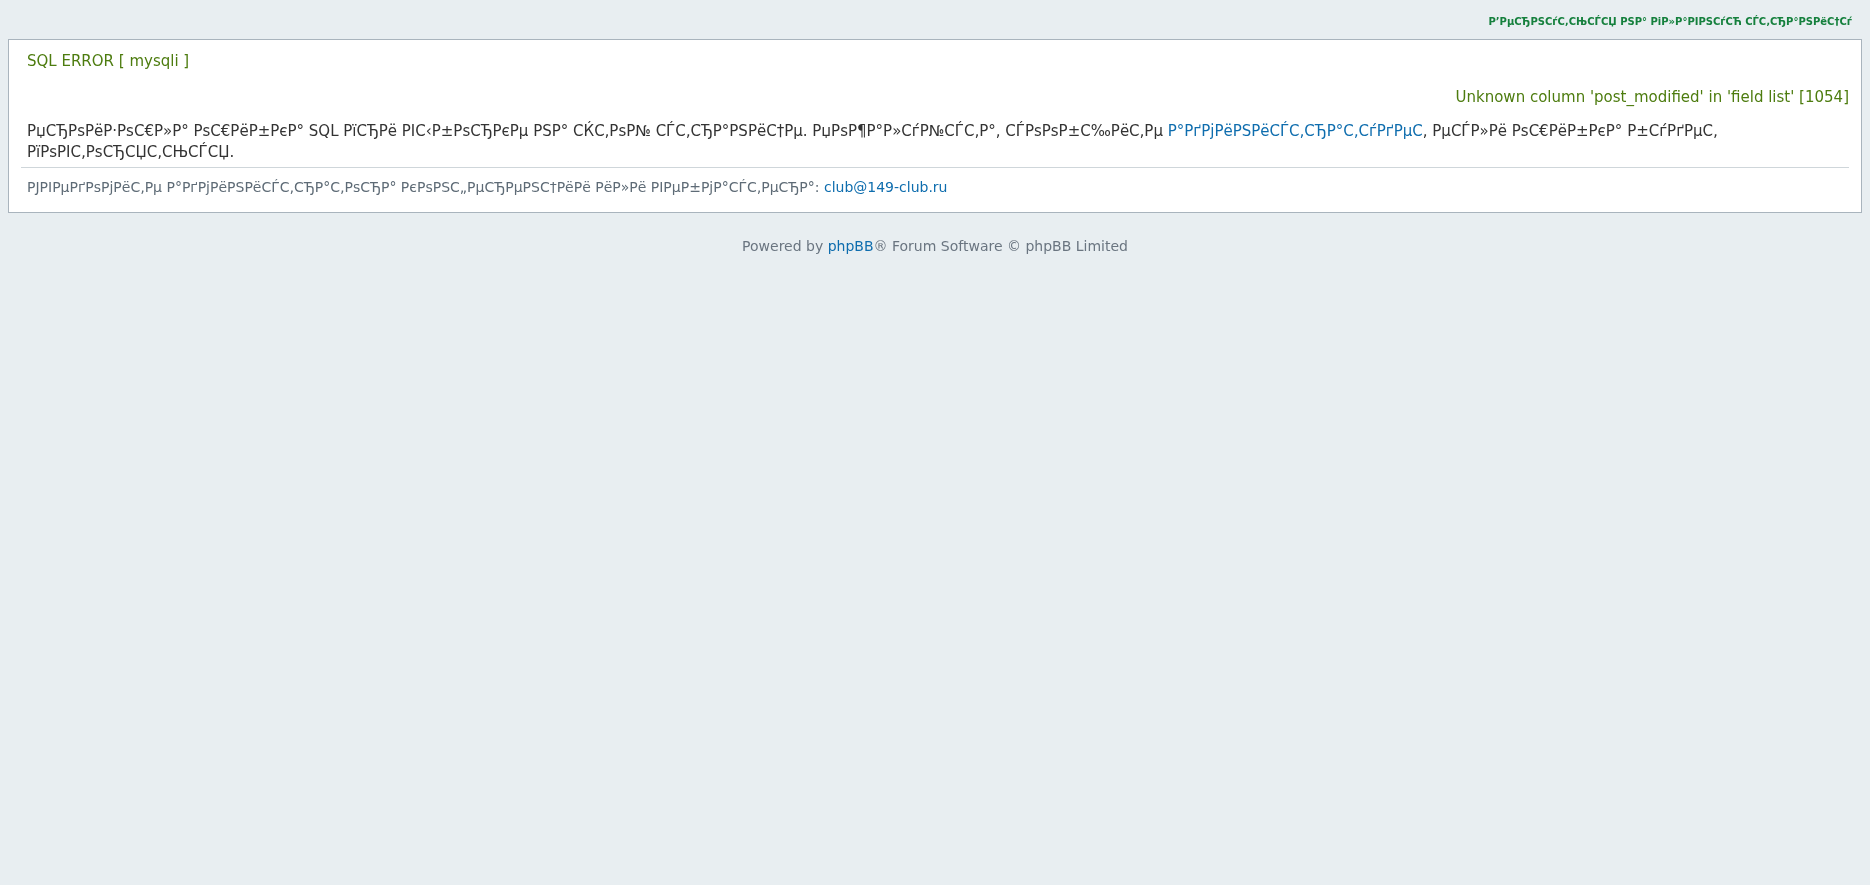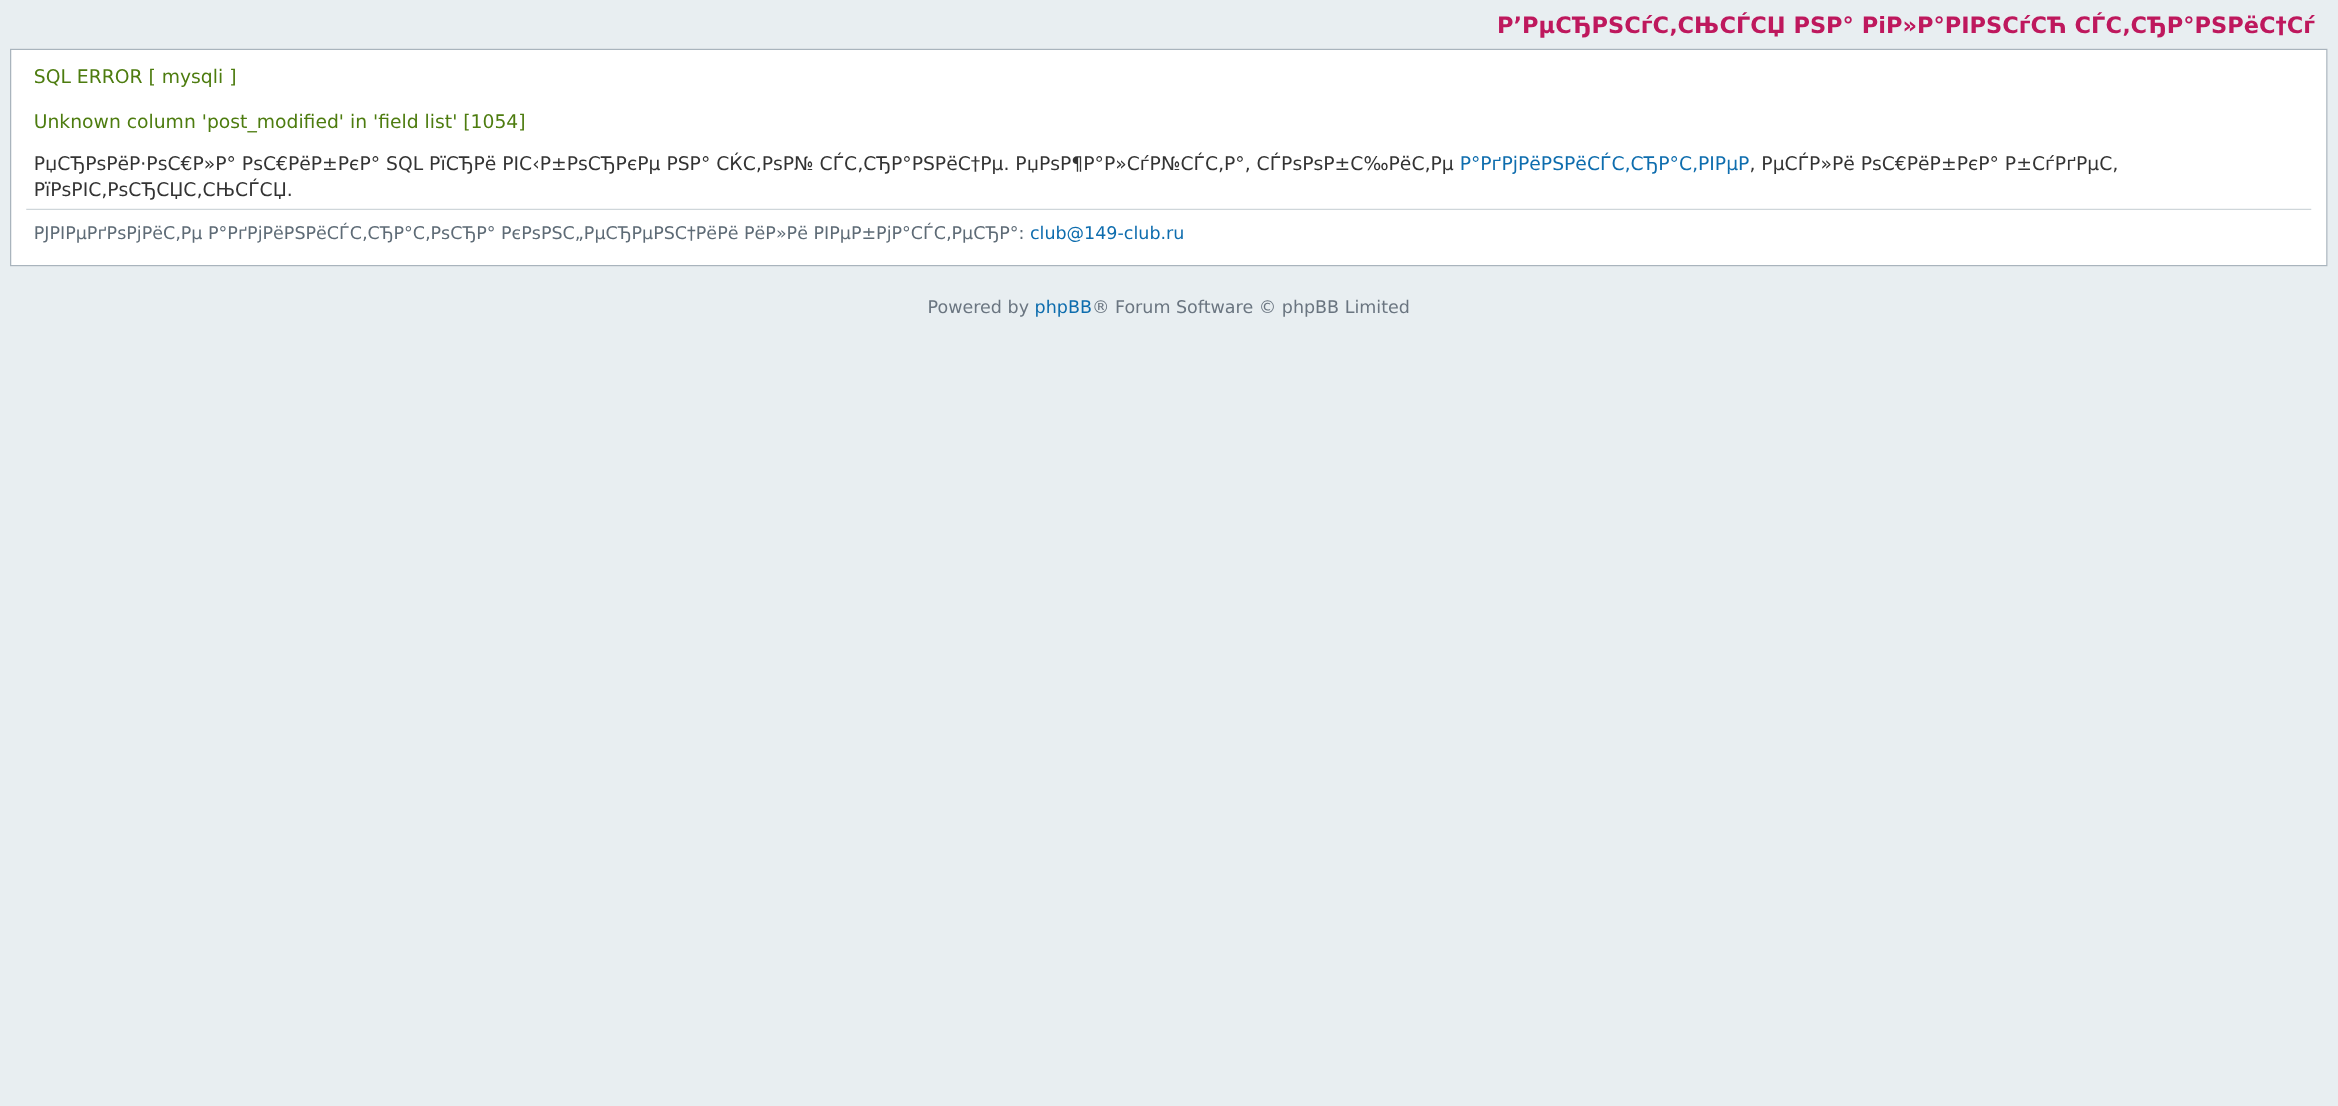--- a/index.html
+++ b/index.html
@@ -11,23 +11,23 @@
     min-height: 885px;
   }
   a { text-decoration: none; }
 
   .topbar {
     padding: 10px 18px 0 0;
     text-align: right;
     height: 22px;
   }
   .back-link {
-    color: #be185d;
+    color: #15803d;
     font-weight: bold;
-    font-size: 18px;
+    font-size: 10px;
     margin-left: 16px;
   }
 
   .error-box {
     margin: 7px 8px 0 8px;
     background: #ffffff;
     border: 1px solid #a9b4bd;
     padding: 12px 12px 10px 12px;
   }
   .error-box h1 {
@@ -37,21 +37,21 @@
     font-weight: bold;
     color: #d3125b;
   }
   .bold-line {
     margin: 0 0 17px 6px;
     font-size: 15px;
     line-height: 19px;
     font-weight: normal;
     color: #4d7c0f;
   }
-  .bold-line.second { margin-bottom: 14px; }
+  .bold-line.second { margin-bottom: 14px; text-align: right; }
   .message {
     margin: 0 0 4px 6px;
     font-size: 15px;
     line-height: 21px;
     color: #333333;
   }
   .message a, .notify a {
     color: #0e6dae;
   }
   .notify {
@@ -77,18 +77,18 @@
 <div class="topbar">
   <a href="#" class="back-link">Р’РµСЂРЅСѓС‚СЊСЃСЏ РЅР° РіР»Р°РІРЅСѓСЋ СЃС‚СЂР°РЅРёС†Сѓ</a>
 </div>
 
 <div class="error-box">
 
   <p class="bold-line">SQL ERROR [ mysqli ]</p>
 
   <p class="bold-line second">Unknown column 'post_modified' in 'field list' [1054]</p>
 
-  <p class="message"><span>РџСЂРѕРёР·РѕС€Р»Р° РѕС€РёР±РєР° SQL РїСЂРё РІС‹Р±РѕСЂРєРµ РЅР° СЌС‚РѕР№ СЃС‚СЂР°РЅРёС†Рµ. РџРѕР¶Р°Р»СѓР№СЃС‚Р°, СЃРѕРѕР±С‰РёС‚Рµ </span><a href="#">Р°РґРјРёРЅРёСЃС‚СЂР°С‚РІРµР</a><span>, РµСЃР»Рё РѕС€РёР±РєР° Р±СѓРґРµС‚ РїРѕРІС‚РѕСЂСЏС‚СЊСЃСЏ.</span></p>
+  <p class="message"><span>РџСЂРѕРёР·РѕС€Р»Р° РѕС€РёР±РєР° SQL РїСЂРё РІС‹Р±РѕСЂРєРµ РЅР° СЌС‚РѕР№ СЃС‚СЂР°РЅРёС†Рµ. РџРѕР¶Р°Р»СѓР№СЃС‚Р°, СЃРѕРѕР±С‰РёС‚Рµ </span><a href="#">Р°РґРјРёРЅРёСЃС‚СЂР°С‚СѓРґРµС</a><span>, РµСЃР»Рё РѕС€РёР±РєР° Р±СѓРґРµС‚ РїРѕРІС‚РѕСЂСЏС‚СЊСЃСЏ.</span></p>
 
   <div class="notify"><span>РЈРІРµРґРѕРјРёС‚Рµ Р°РґРјРёРЅРёСЃС‚СЂР°С‚РѕСЂР° РєРѕРЅС„РµСЂРµРЅС†РёРё РёР»Рё РІРµР±РјР°СЃС‚РµСЂР°: </span><a href="#">club@149-club.ru</a></div>
 </div>
 
 <div class="footer"><span>Powered by </span><a href="#">phpBB</a><span>® Forum Software © phpBB Limited</span></div>
 
 </body></html>

